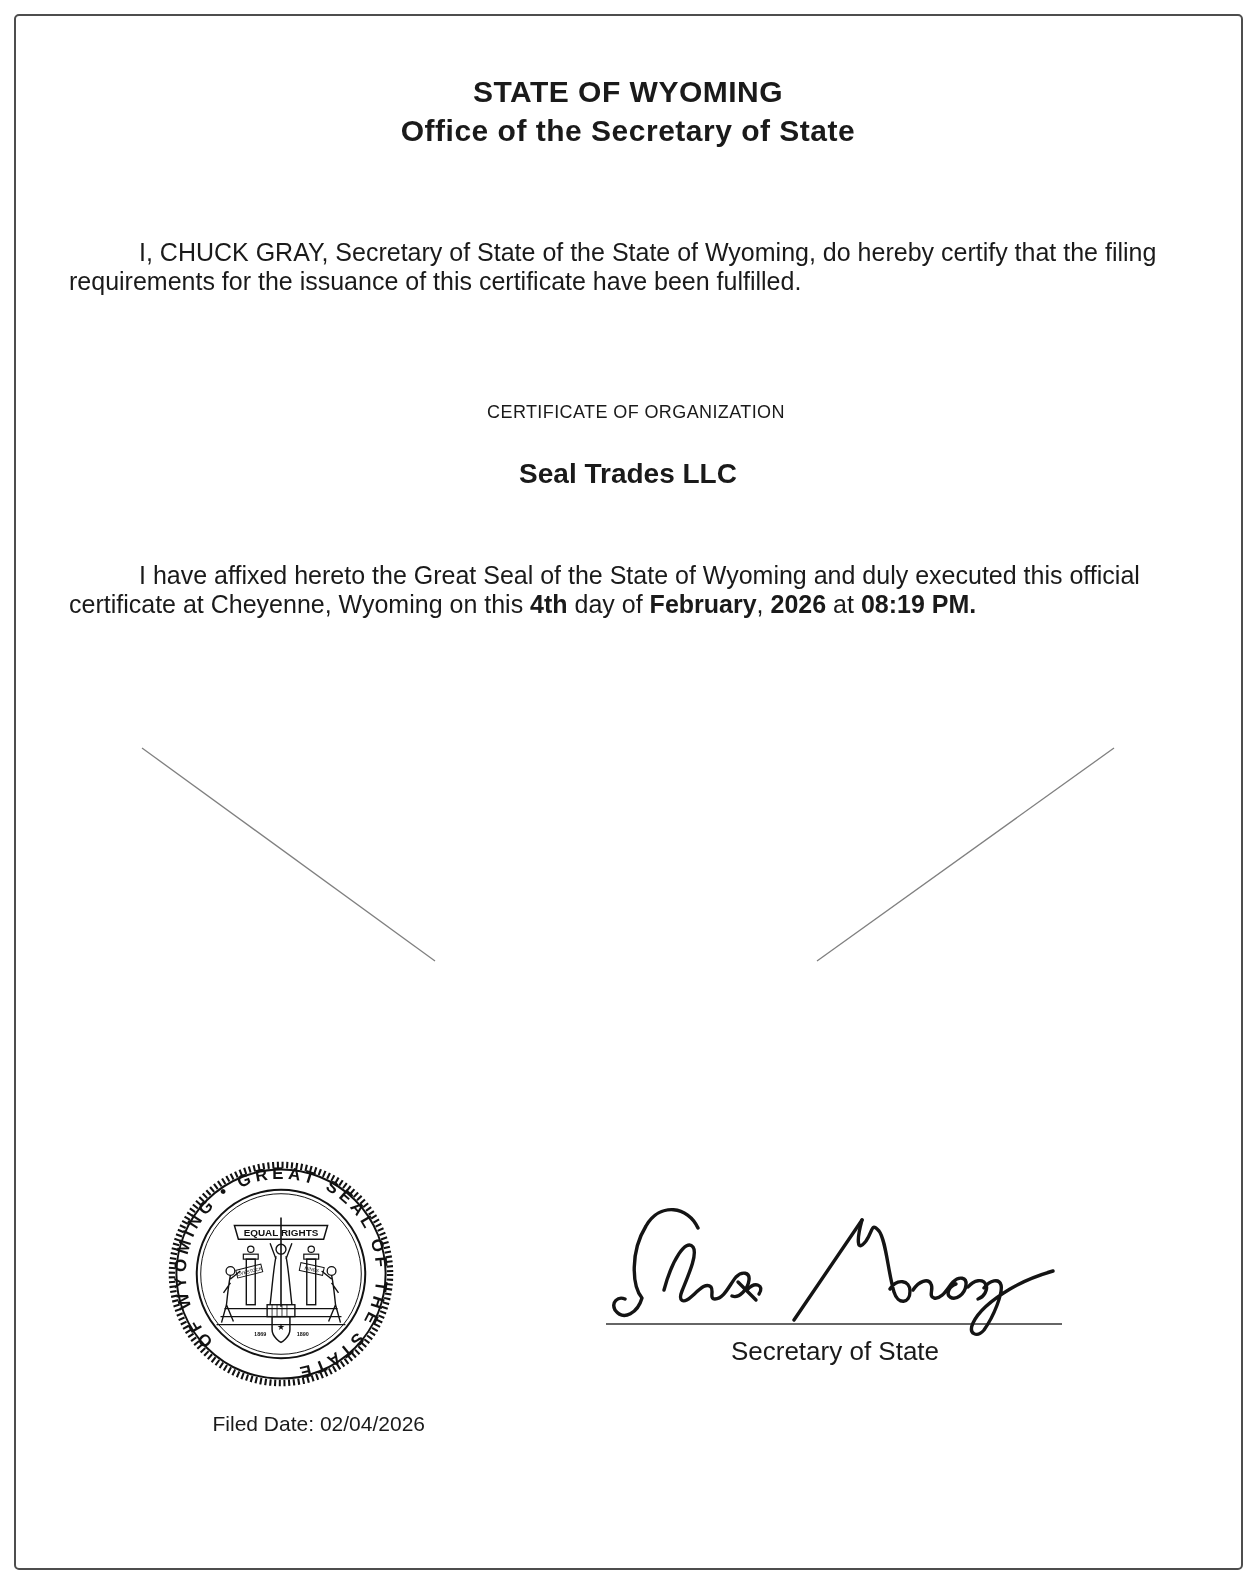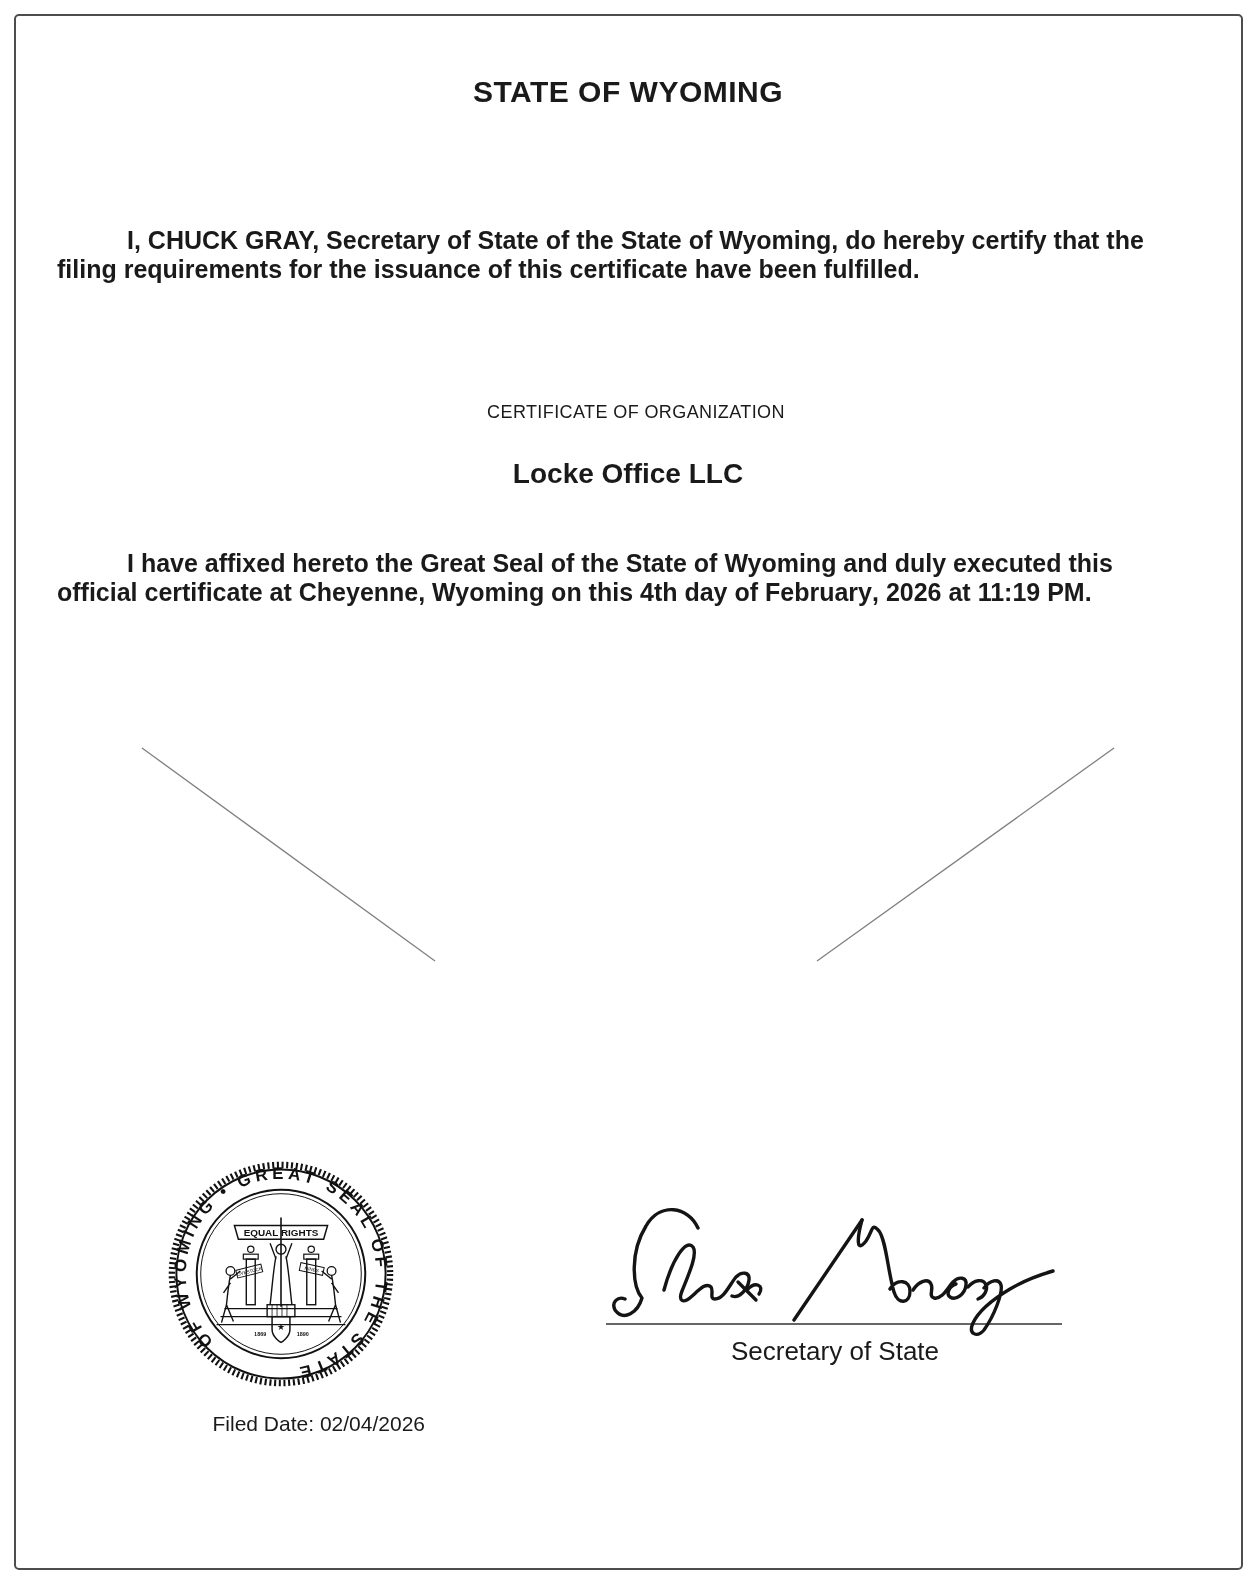--- a/index.html
+++ b/index.html
@@ -17,24 +17,23 @@
     border:2px solid #4d4d4d;
     border-radius:5px;
     pointer-events:none;
   }
   .doc-header{
     position:absolute;top:72px;left:0;width:100%;
     text-align:center;font-weight:bold;font-size:30px;line-height:39px;
     letter-spacing:0.5px;
   }
   .para{
-    position:absolute;left:57px;right:57px;margin:0;
+    position:absolute;left:57px;right:57px;margin:12px;
     font-size:25px;line-height:29px;
     text-indent:70px;
-    font-weight:bold;
   }
   .p1{top:226px;}
   .p2{top:549px;}
   .cert-heading{
     position:absolute;top:402px;left:8px;width:100%;
     text-align:center;font-size:18px;letter-spacing:0.4px;
   }
   .company{
     position:absolute;top:458px;left:0;width:100%;
     text-align:center;font-size:28px;font-weight:bold;
@@ -66,29 +65,30 @@
 </style>
 </head>
 <body>
 
 <div class="page">
 
   <div class="page-border"></div>
 
   <div class="doc-header">
     <div>STATE OF WYOMING</div>
+    <div>Office of the Secretary of State</div>
   </div>
 
   <p class="para p1">I, CHUCK GRAY, Secretary of State of the State of Wyoming, do hereby certify that the filing requirements for the issuance of this certificate have been fulfilled.</p>
 
   <div class="cert-heading">CERTIFICATE OF ORGANIZATION</div>
 
-  <div class="company">Locke Office LLC</div>
+  <div class="company">Seal Trades LLC</div>
 
-  <p class="para p2"><span>I have affixed hereto the Great Seal of the State of Wyoming and duly executed this official certificate at Cheyenne, Wyoming on this </span><b>4th</b><span> day of </span><b>February</b><span>, </span><b>2026</b><span> at </span><b>11:19 PM.</b></p>
+  <p class="para p2"><span>I have affixed hereto the Great Seal of the State of Wyoming and duly executed this official certificate at Cheyenne, Wyoming on this </span><b>4th</b><span> day of </span><b>February</b><span>, </span><b>2026</b><span> at </span><b>08:19 PM.</b></p>
 
   <svg class="v-lines" width="1256" height="232" viewBox="0 0 1256 232">
     <line x1="142" y1="8" x2="435" y2="221" stroke="#808080" stroke-width="1.3"></line>
     <line x1="1114" y1="8" x2="817" y2="221" stroke="#808080" stroke-width="1.3"></line>
   </svg>
 
 
   <svg class="seal-svg" width="228" height="228" viewBox="0 0 230 230">
 
     <circle cx="115" cy="115" r="110" class="seal-line" stroke-width="6.5" stroke-dasharray="2.1 2.7"></circle>

